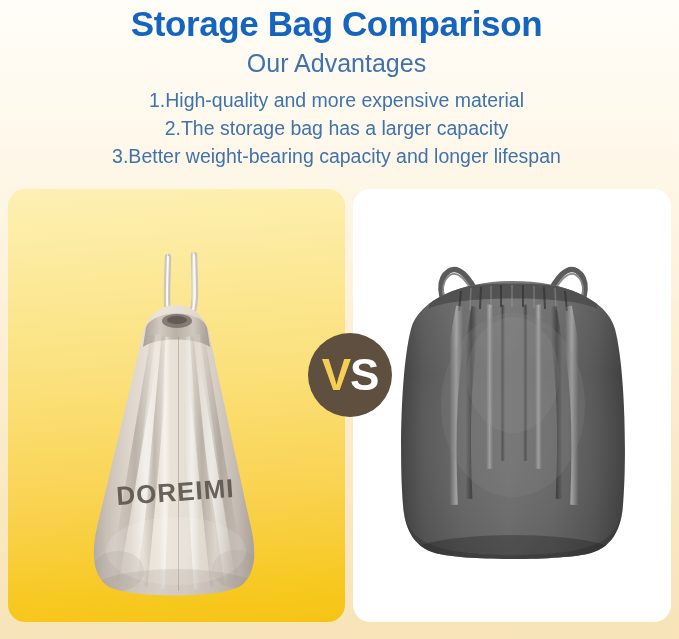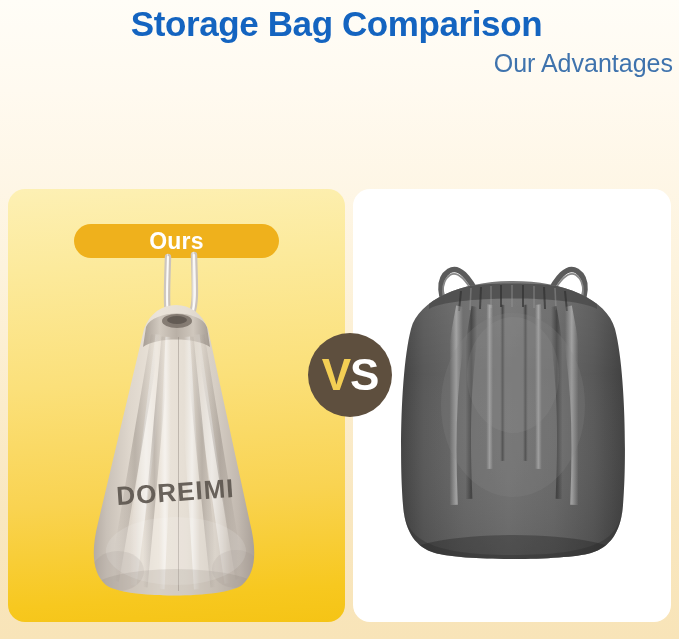--- a/index.html
+++ b/index.html
@@ -42,21 +42,20 @@
     color: #1464c0;
     line-height: 1.12;
   }
   .subtitle {
     margin: 0;
     padding-top: 5px;
     font-size: 25px;
     font-weight: normal;
     color: #3f73ad;
     line-height: 1.2;
-    text-align: right;
   }
   .bullets {
     margin: 0;
     padding: 9px 0 0 0;
     list-style: none;
   }
   .bullets li {
     font-size: 19.5px;
     color: #3f73ad;
     line-height: 1.42;
@@ -143,27 +142,29 @@
   .bag-others-art { left: 36px; top: 66px; }
 </style>
 </head>
 <body>
 
 <div id="infographic">
 
   <div class="header">
     <h1 class="main-title">Storage Bag Comparison</h1>
     <h2 class="subtitle">Our Advantages</h2>
+    <ul class="bullets">
+      <li>1.High-quality and more expensive material</li>
+      <li>2.The storage bag has a larger capacity</li>
+      <li>3.Better weight-bearing capacity and longer lifespan</li>
+    </ul>
   </div>
 
   <div class="panel panel-ours">
 
-    <div class="badge badge-ours">
-      <span>Ours</span>
-    </div>
 
     <svg class="bag-art bag-ours-art" width="240" height="355" viewBox="0 0 240 355" aria-hidden="true">
       <defs>
         <linearGradient id="beigeBody" x1="0" y1="0" x2="1" y2="0">
           <stop offset="0%" stop-color="#b5aca4"></stop>
           <stop offset="8%" stop-color="#c9c1b8"></stop>
           <stop offset="22%" stop-color="#ded6cc"></stop>
           <stop offset="40%" stop-color="#ebe4da"></stop>
           <stop offset="58%" stop-color="#e5ded4"></stop>
           <stop offset="76%" stop-color="#d6cec4"></stop>

